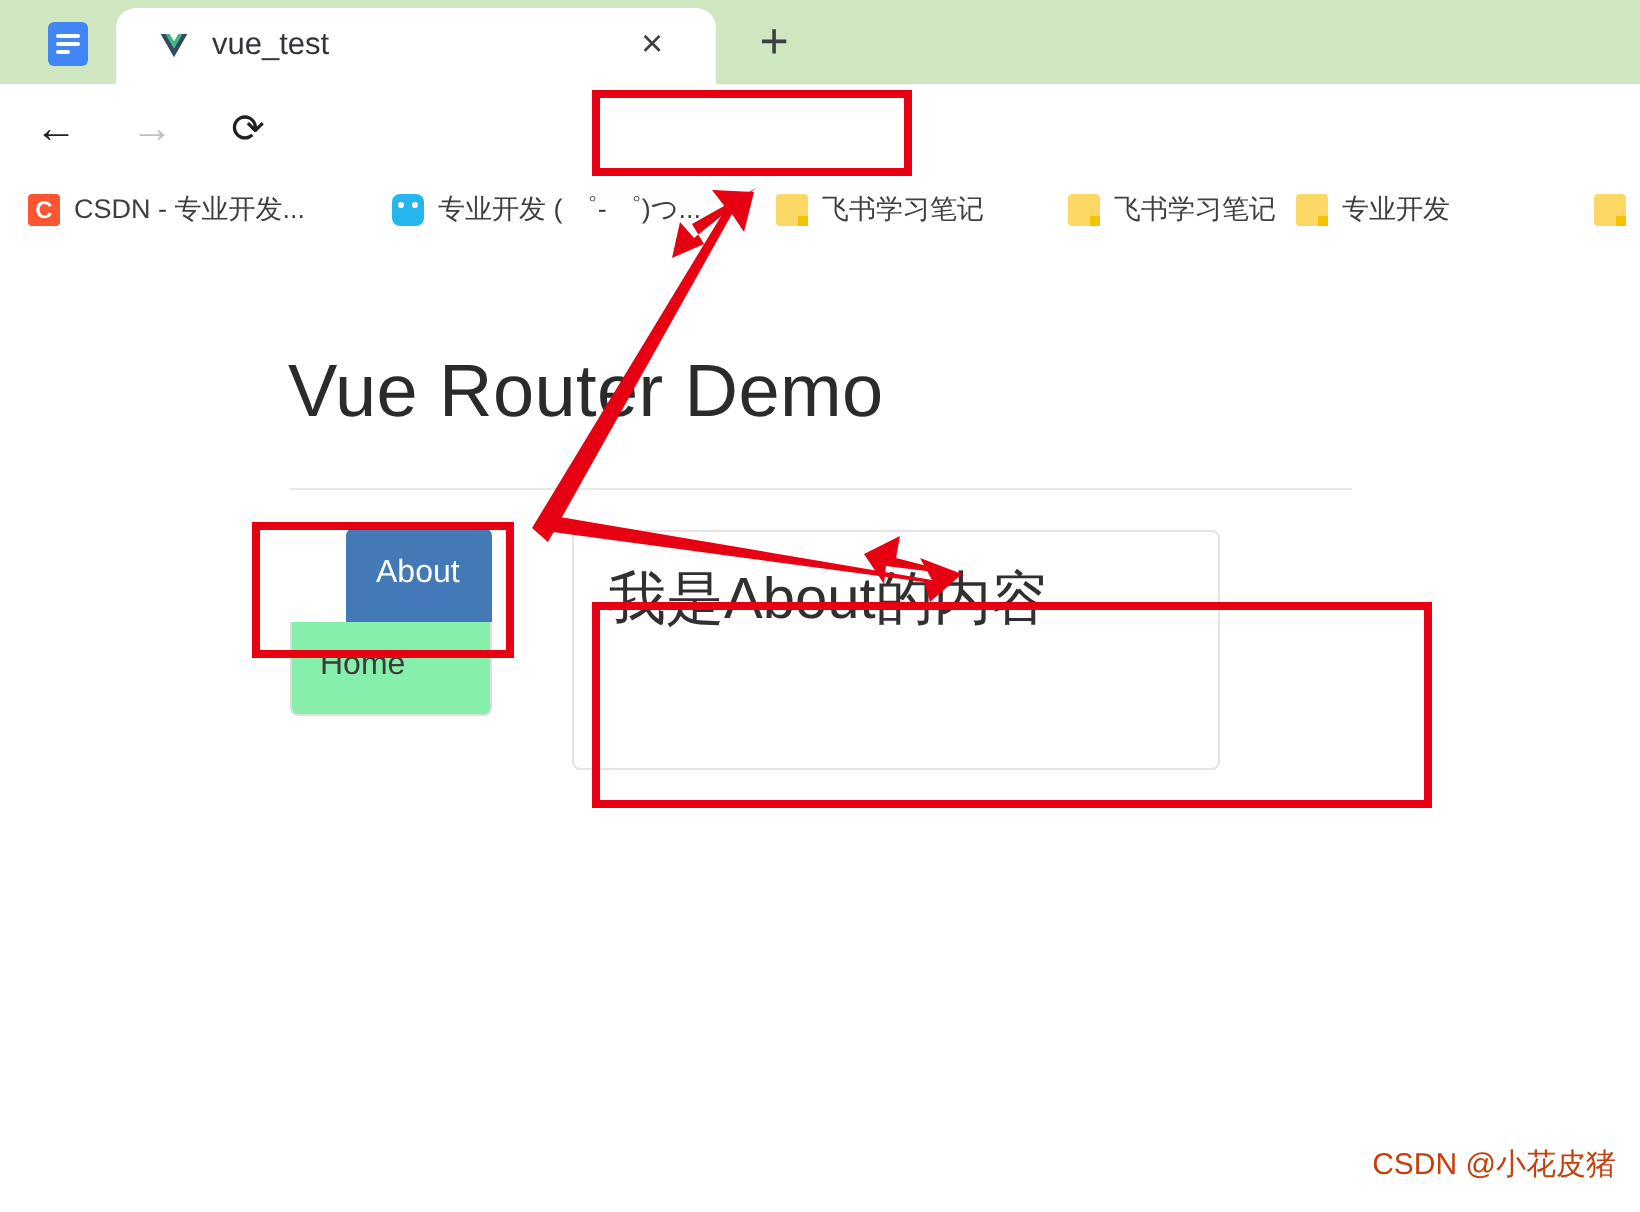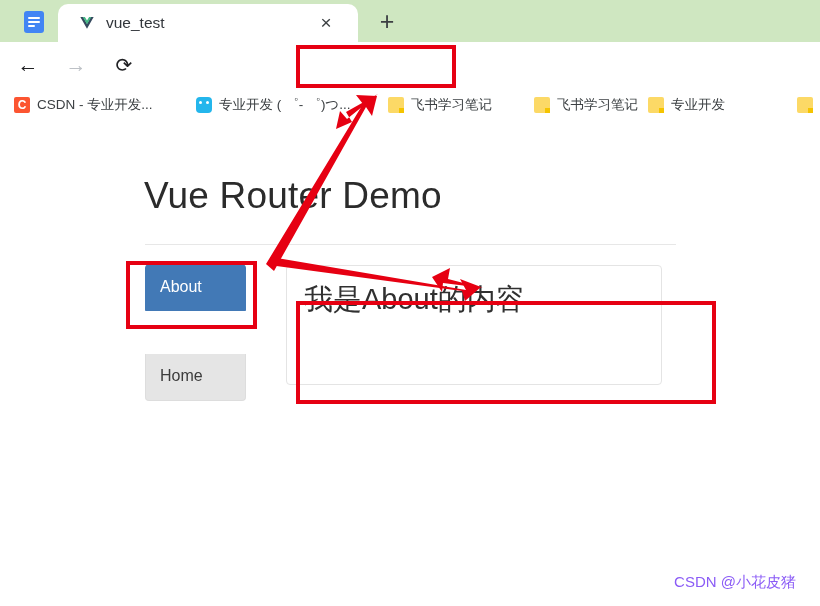--- a/index.html
+++ b/index.html
@@ -226,52 +226,52 @@
     height: 47px;
     padding: 13px 14px 0 14px;
     font-size: 16px;
     cursor: pointer;
   }
   .list-item.active {
     background: #4279b6;
     border: 1px solid #4279b6;
     color: #ffffff;
     border-radius: 4px 4px 0 0;
+    margin-left: 28px;
   }
   .list-item.plain {
-    background: #e5e5e5;
+    background: #86efac;
     border: 1px solid #dddddd;
     border-top: none;
     color: #3c3c3c;
     border-radius: 0 0 4px 4px;
-    margin-top: 43px;
   }
 
   .content-panel {
     position: absolute;
     left: 286px; top: 143px;
-    width: 376px; height: 120px;
+    width: 324px; height: 120px;
     box-sizing: border-box;
     background: #ffffff;
     border: 1px solid #e4e4e4;
     border-radius: 4px;
   }
   .content-panel-text {
     position: absolute;
     left: 17px; top: 14px;
     font-size: 29px;
     color: #303030;
     white-space: nowrap;
   }
 
   .watermark {
     position: absolute;
-    right: 24px; bottom: 14px;
+    right: 12px; bottom: 14px;
     font-size: 15px;
-    color: #8b5cf6;
+    color: #c2410c;
     white-space: nowrap;
   }
 
   
   .annot {
     position: absolute;
     box-sizing: border-box;
     border: 4px solid #e60012;
     pointer-events: none;
   }

